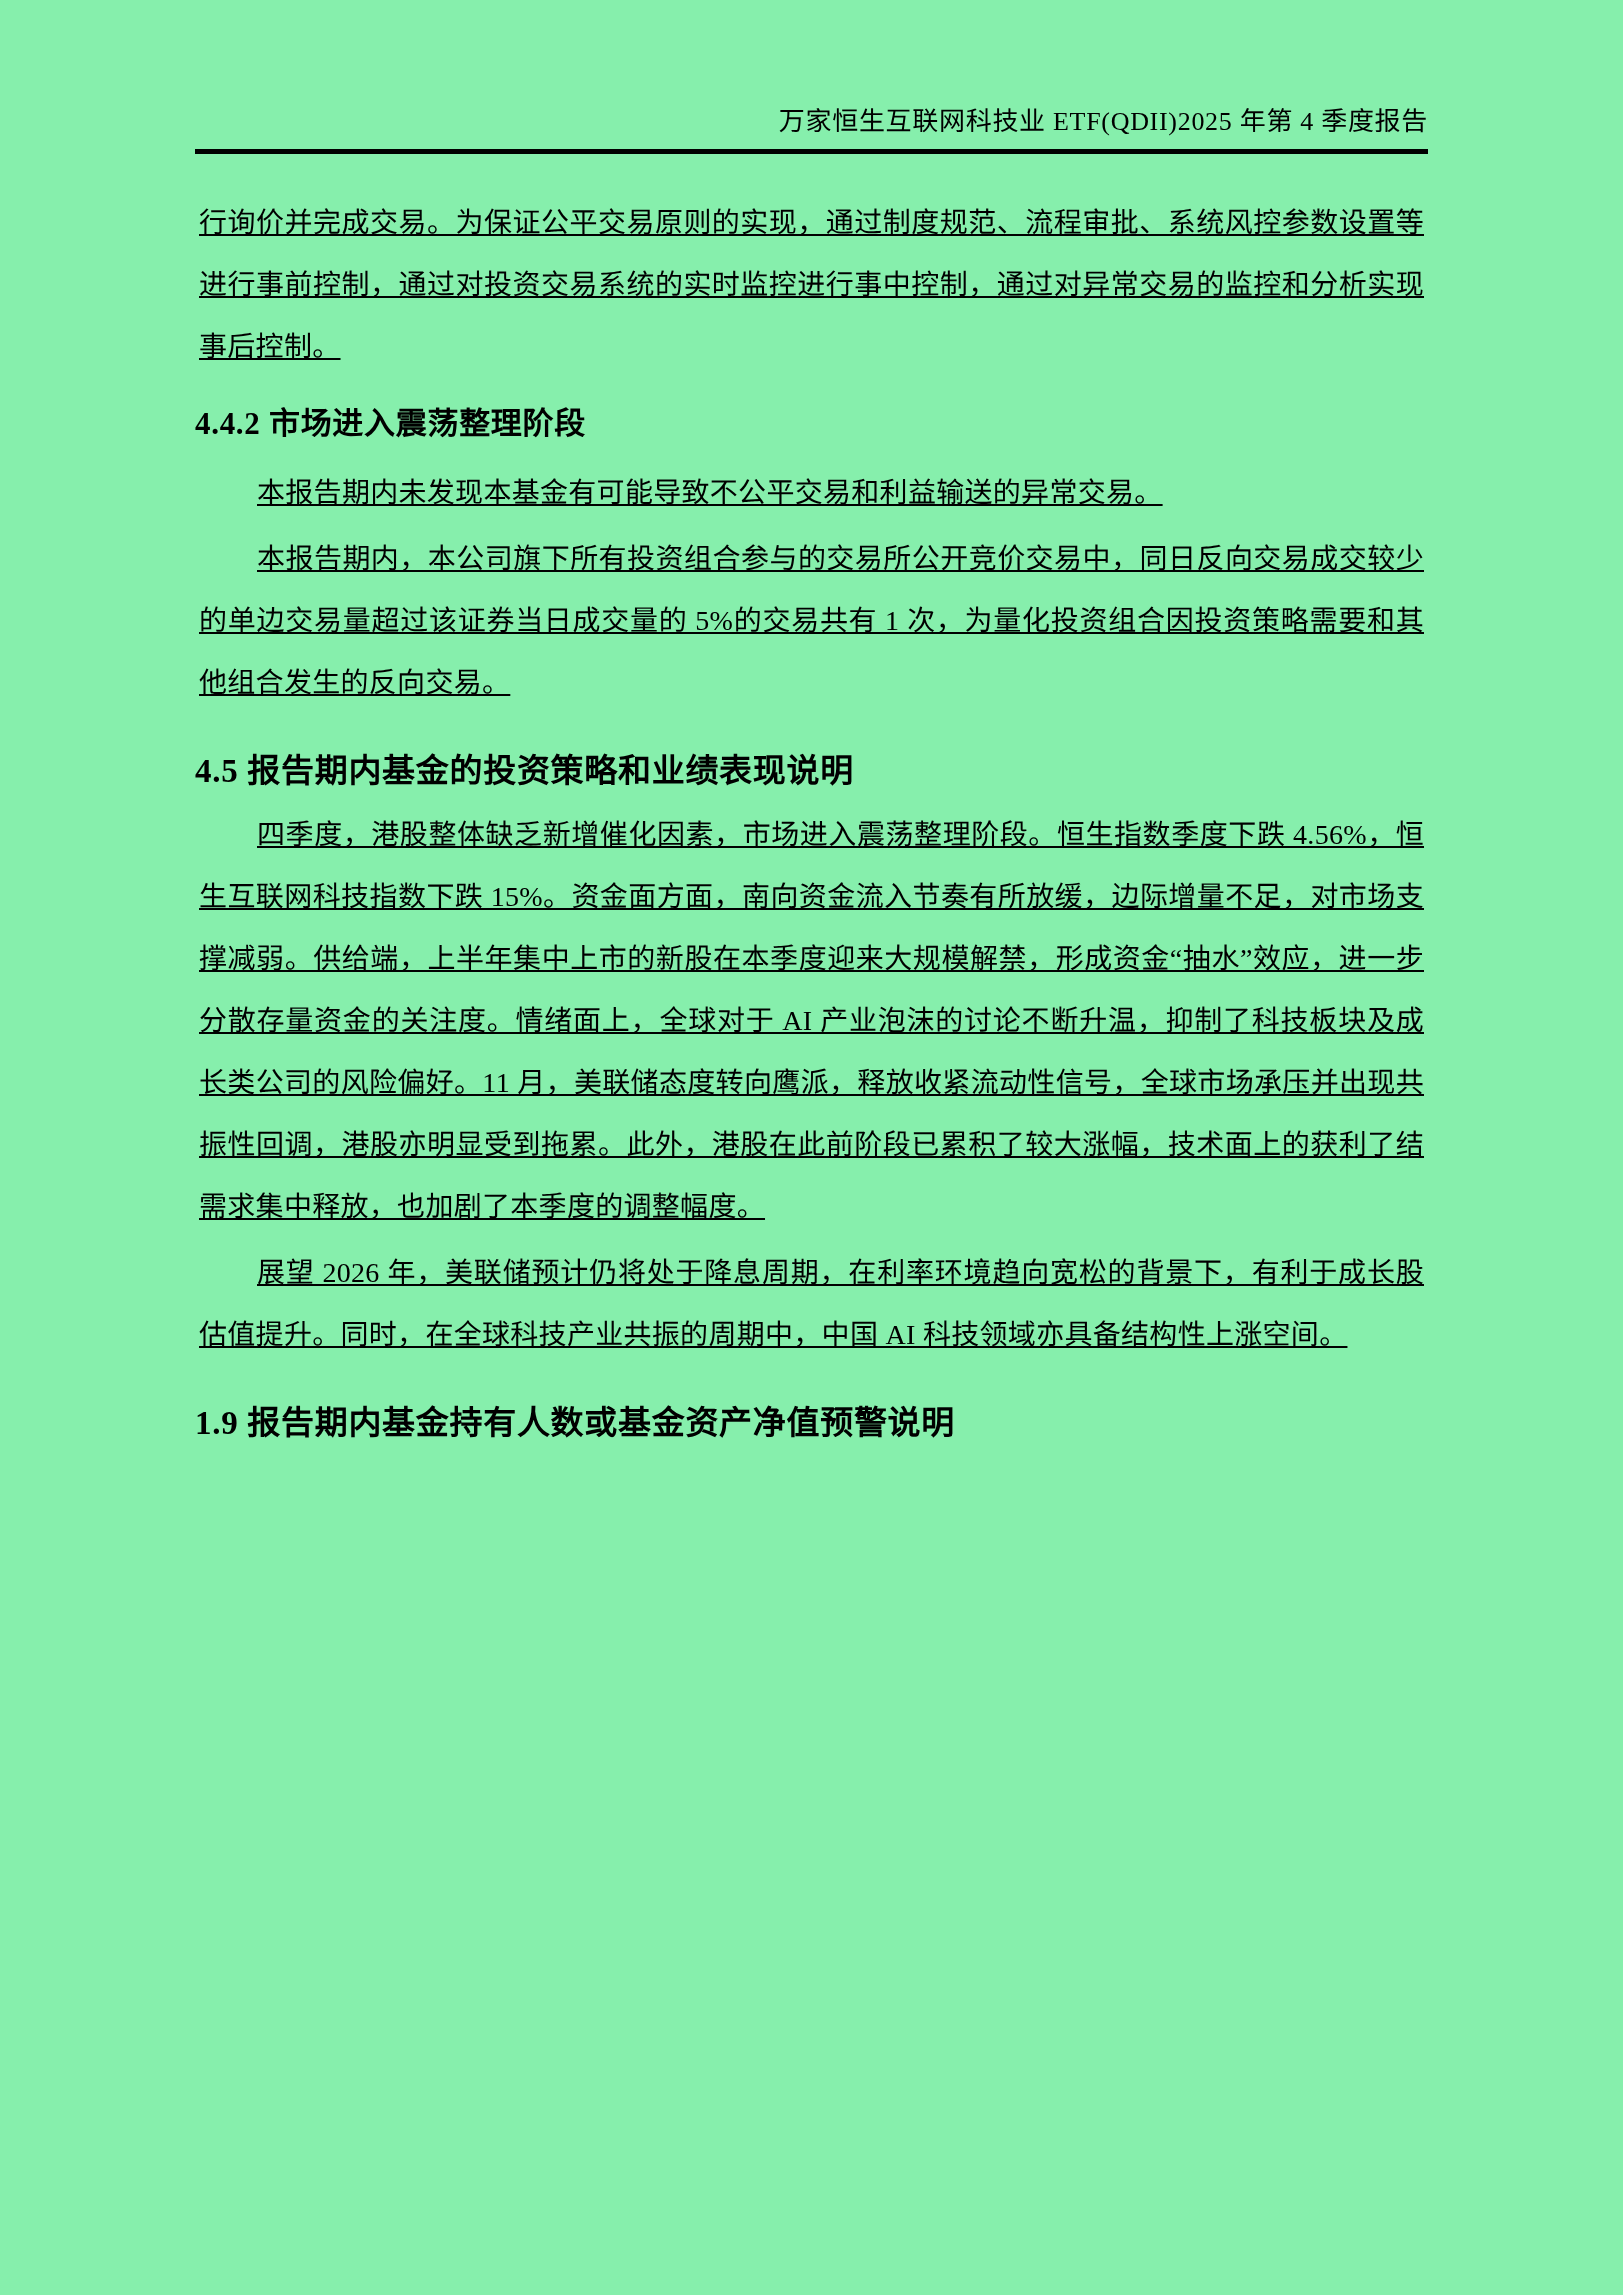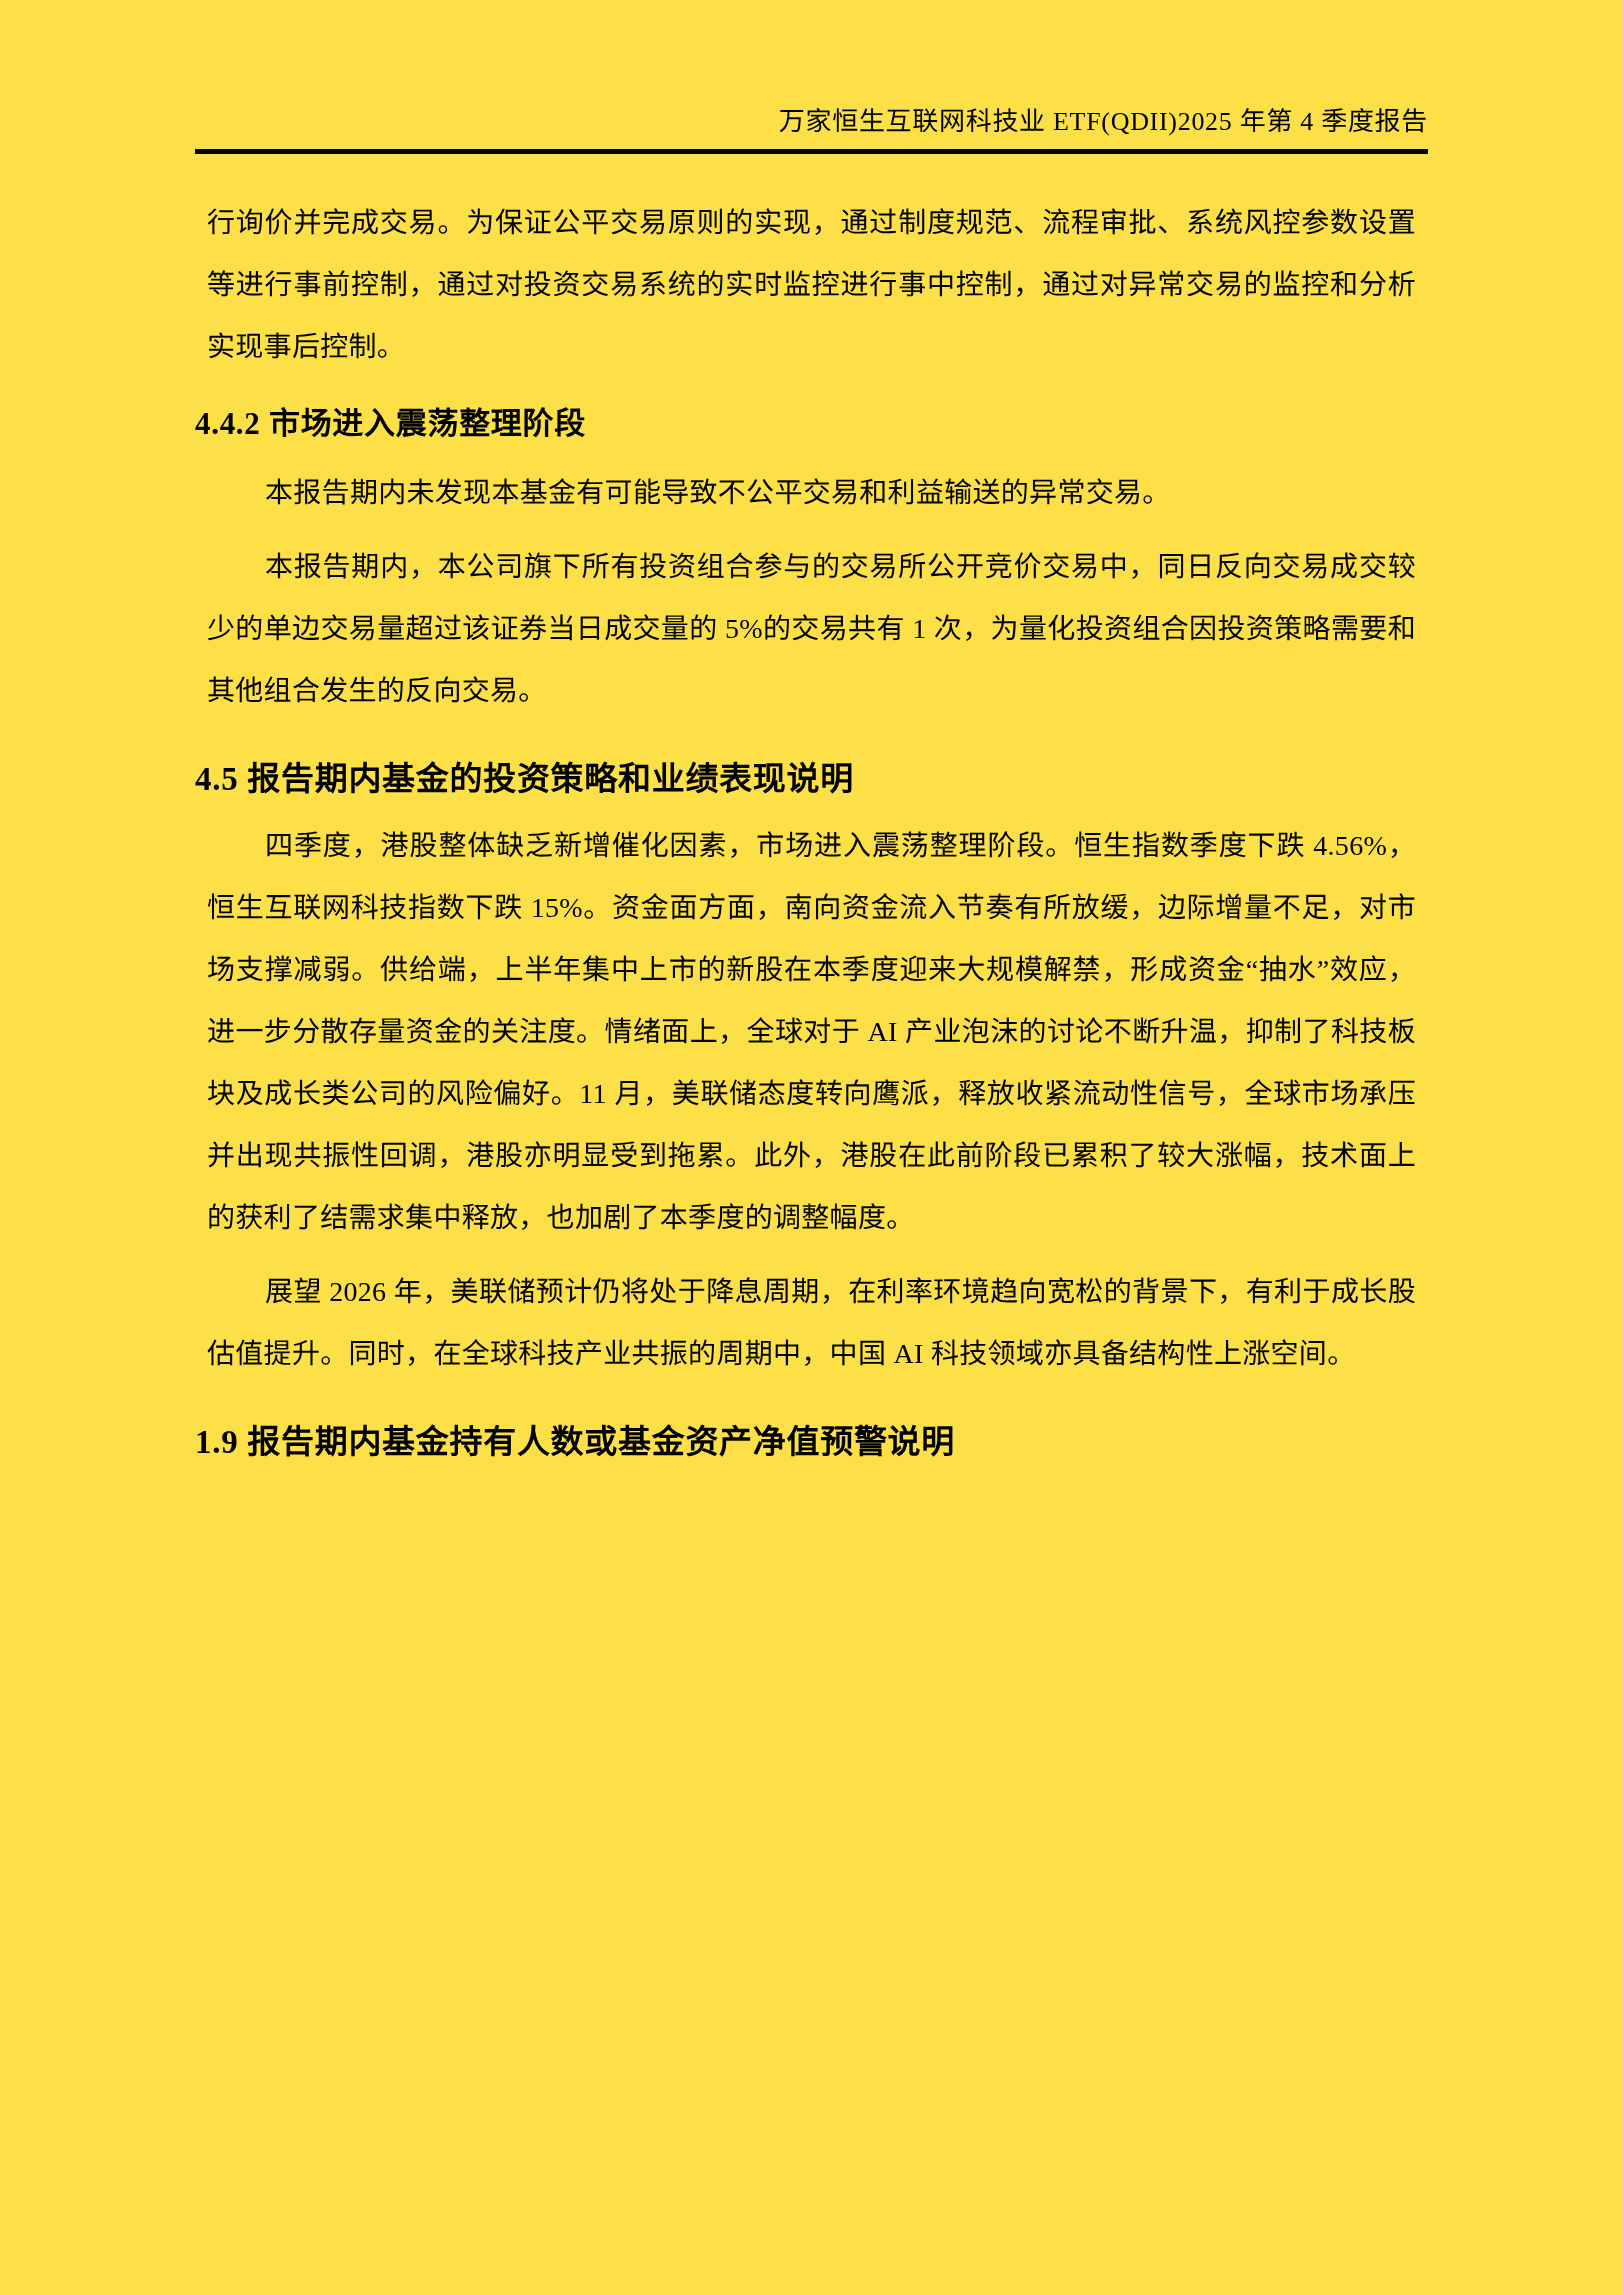--- a/index.html
+++ b/index.html
@@ -12,21 +12,21 @@
     height: 2295px;
     position: relative;
     color: #000000;
     font-family: "Liberation Serif", "DejaVu Serif", serif;
   }
   .page {
     width: 1623px;
     height: 2295px;
     position: relative;
     overflow: hidden;
-    background: #fde047;
+    background: #86efac;
   }
   .margins {
     margin: 0 195px;
   }
   .page-header {
     padding-top: 106px;
     text-align: right;
     font-size: 26px;
     line-height: 1.25;
     letter-spacing: 0.7px;
@@ -37,22 +37,23 @@
     background: #000000;
     margin-top: 10.5px;
   }
   .doc-main {
     margin-top: 38px;
   }
   p.body-par {
     font-size: 28px;
     line-height: 62px;
     text-align: justify;
-    margin: 12px;
+    margin: 4px;
     letter-spacing: 0.3px;
+    text-decoration: underline;
   }
   p.indent {
     text-indent: 58px;
   }
   h3.sub-heading {
     font-size: 31px;
     font-weight: bold;
     line-height: 47px;
     margin: 22px 0 15.7px 0;
     letter-spacing: 0.7px;

